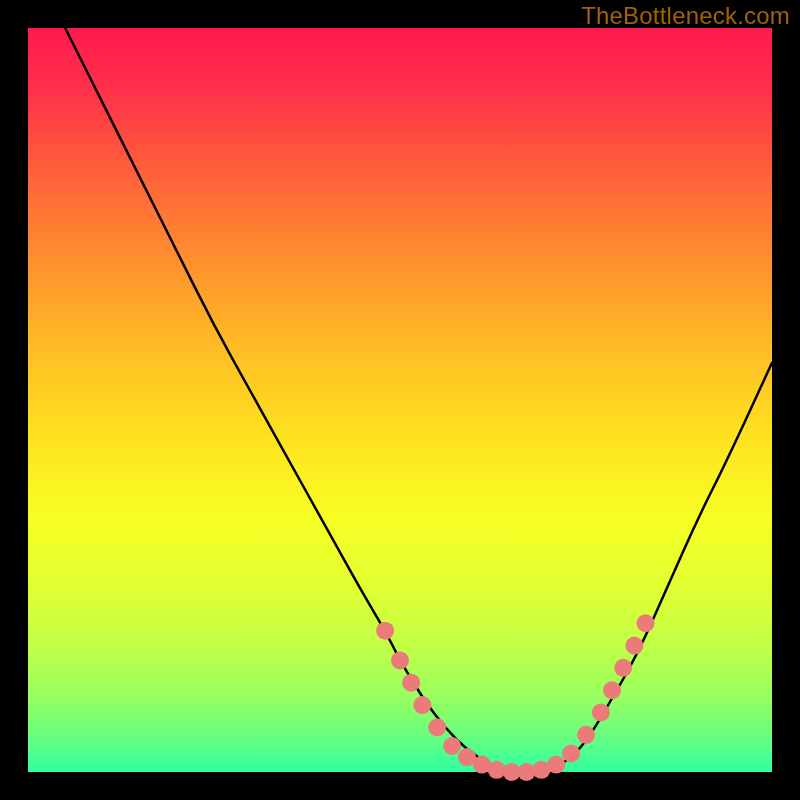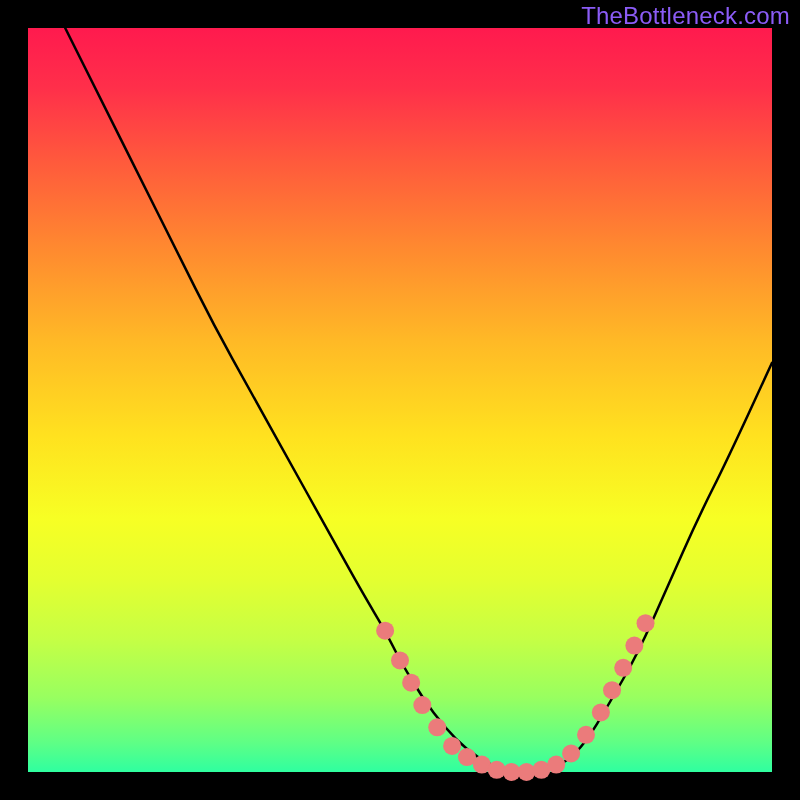--- a/index.html
+++ b/index.html
@@ -39,21 +39,21 @@
       #2fffa0 100%
     );
   }
   .watermark {
     position: absolute;
     top: 2px;
     right: 10px;
     font-family: Arial, Helvetica, sans-serif;
     font-size: 24px;
     font-weight: 500;
-    color: #8b5cf6;
+    color: #a16207;
     letter-spacing: 0.2px;
     user-select: none;
   }
   svg.curve {
     position: absolute;
     left: 0;
     top: 0;
     width: 744px;
     height: 744px;
     overflow: visible;

